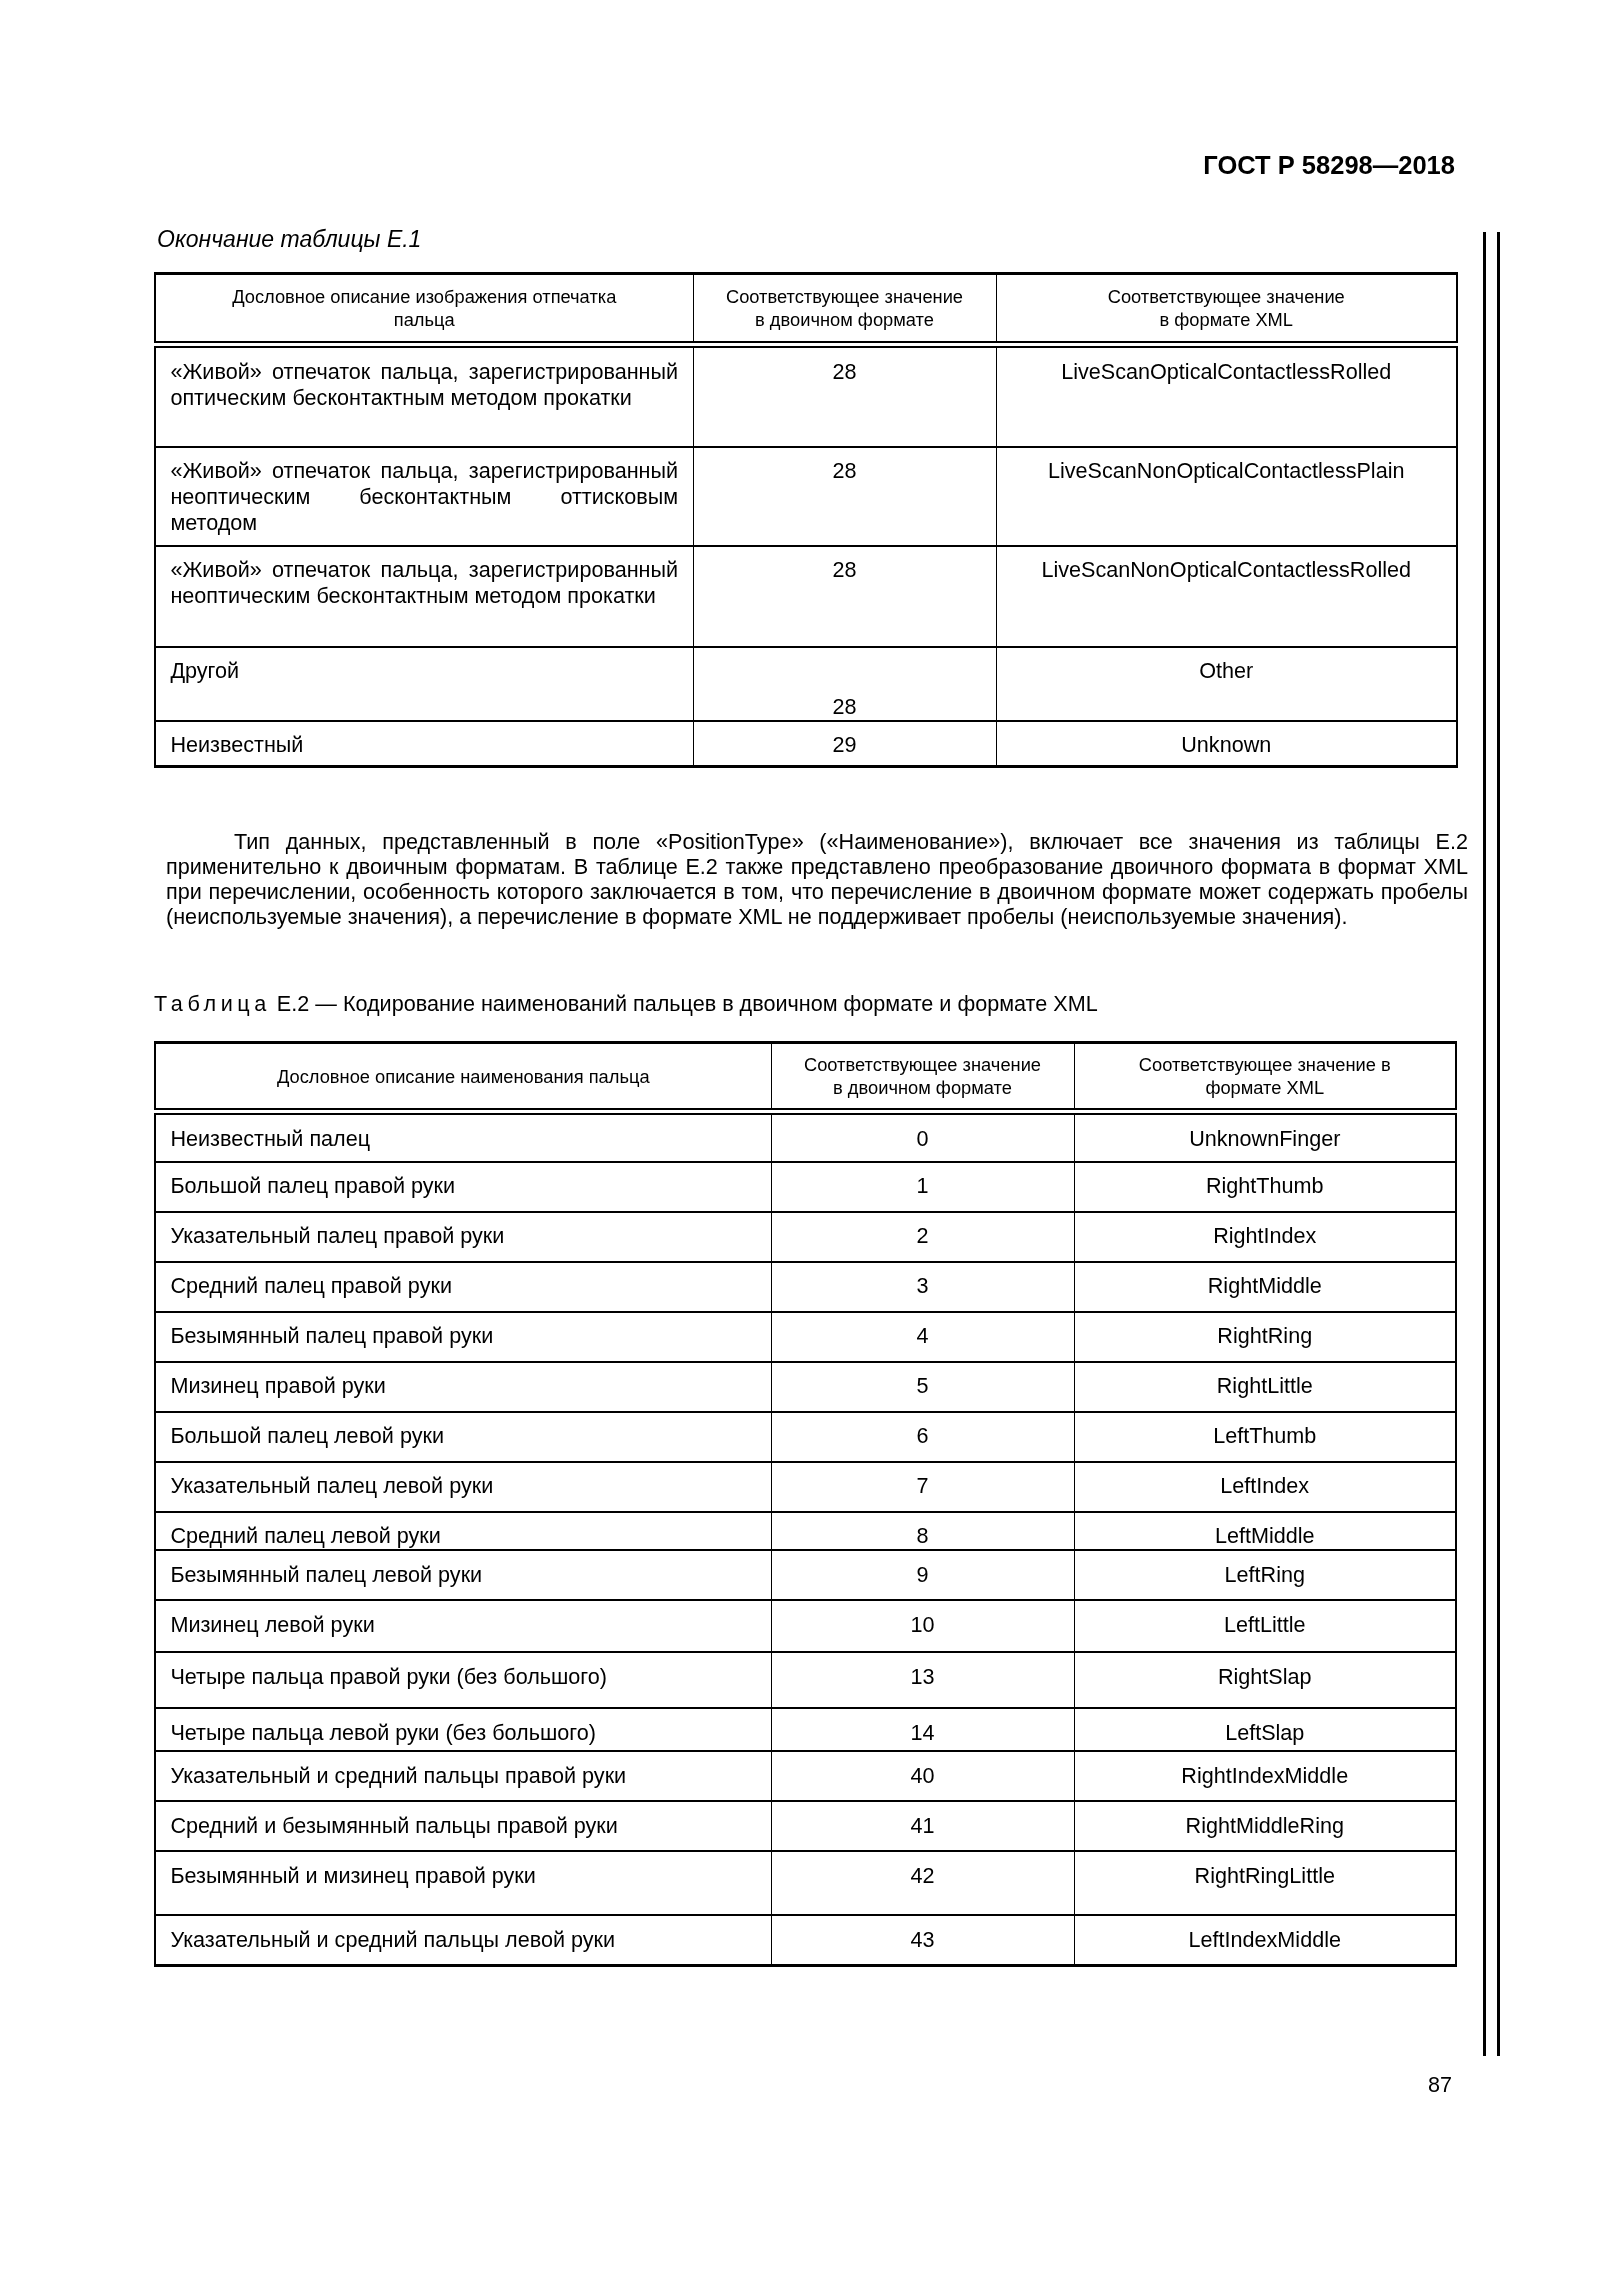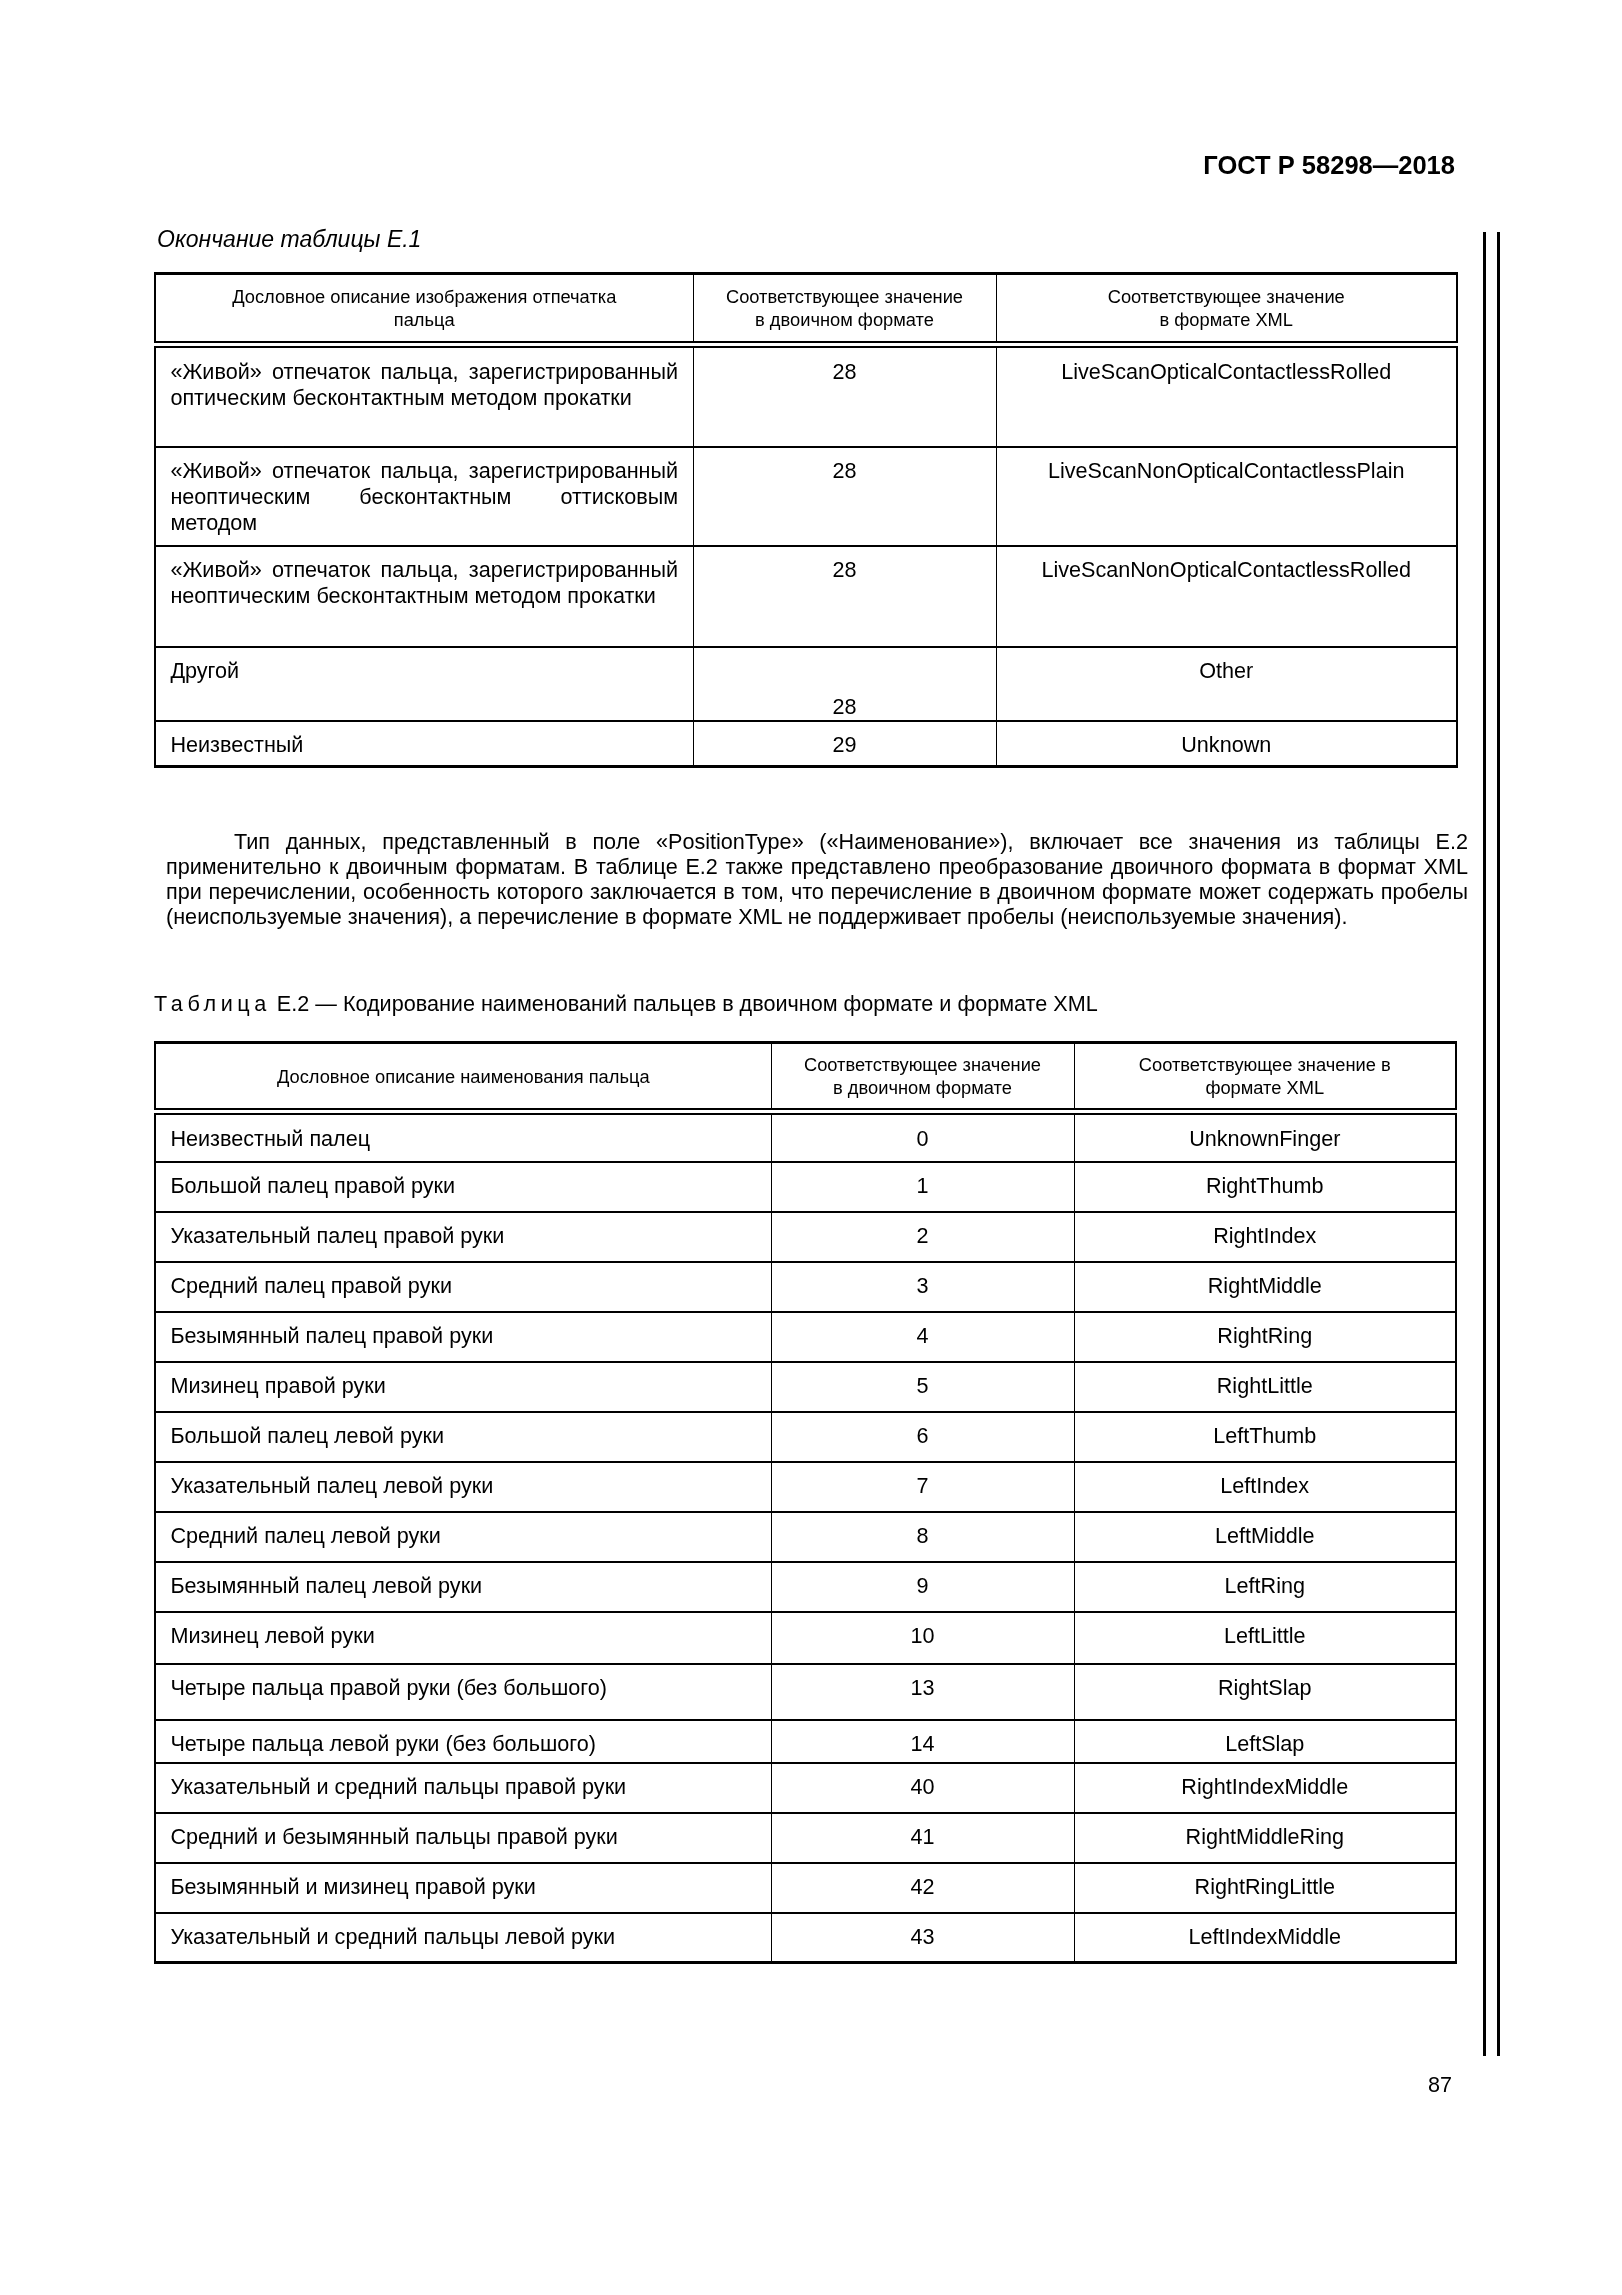--- a/index.html
+++ b/index.html
@@ -132,21 +132,21 @@
       <tr style="height: 50px;">
         <td class="l">Большой палец левой руки</td>
         <td class="c">6</td>
         <td class="c r">LeftThumb</td>
       </tr>
       <tr style="height: 50px;">
         <td class="l">Указательный палец левой руки</td>
         <td class="c">7</td>
         <td class="c r">LeftIndex</td>
       </tr>
-      <tr style="height: 50px;">
+      <tr style="height: 38px;">
         <td class="l">Средний палец левой руки</td>
         <td class="c">8</td>
         <td class="c r">LeftMiddle</td>
       </tr>
       <tr style="height: 50px;">
         <td class="l">Безымянный палец левой руки</td>
         <td class="c">9</td>
         <td class="c r">LeftRing</td>
       </tr>
       <tr style="height: 52px;">
@@ -167,21 +167,21 @@
       <tr style="height: 50px;">
         <td class="l">Указательный и средний пальцы правой руки</td>
         <td class="c">40</td>
         <td class="c r">RightIndexMiddle</td>
       </tr>
       <tr style="height: 50px;">
         <td class="l">Средний и безымянный пальцы правой руки</td>
         <td class="c">41</td>
         <td class="c r">RightMiddleRing</td>
       </tr>
-      <tr style="height: 50px;">
+      <tr style="height: 64px;">
         <td class="l">Безымянный и мизинец правой руки</td>
         <td class="c">42</td>
         <td class="c r">RightRingLittle</td>
       </tr>
       <tr style="height: 50px;">
         <td class="l">Указательный и средний пальцы левой руки</td>
         <td class="c">43</td>
         <td class="c r">LeftIndexMiddle</td>
       </tr>
     </tbody>

